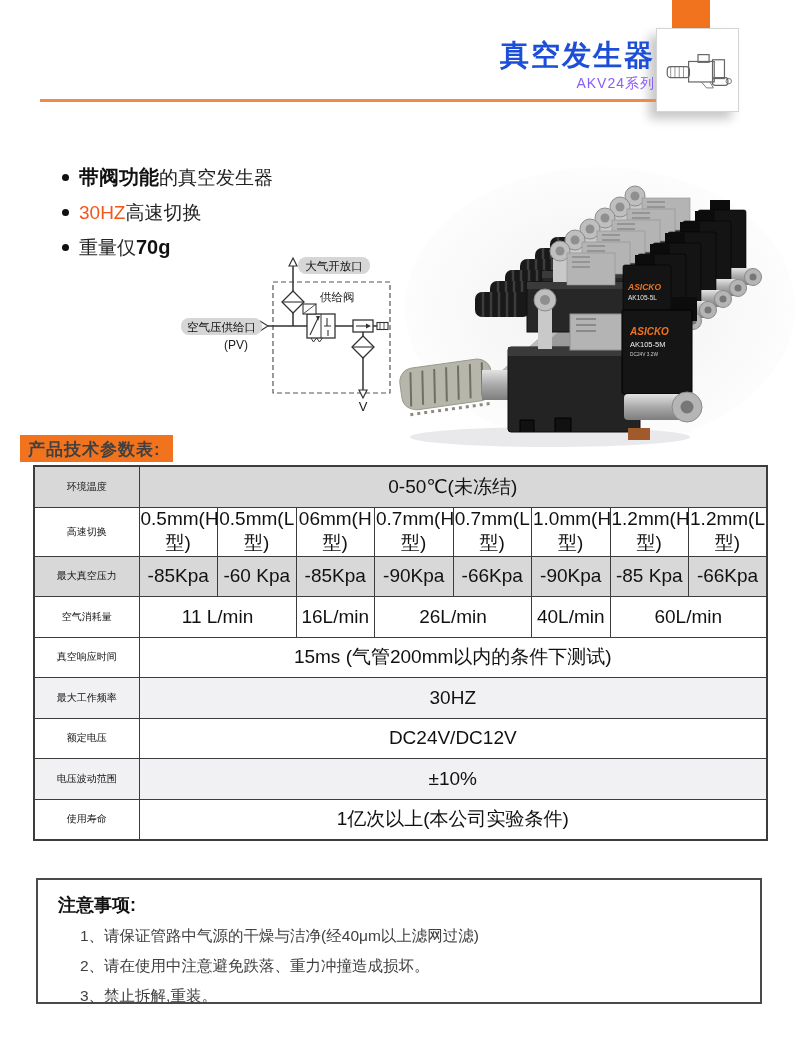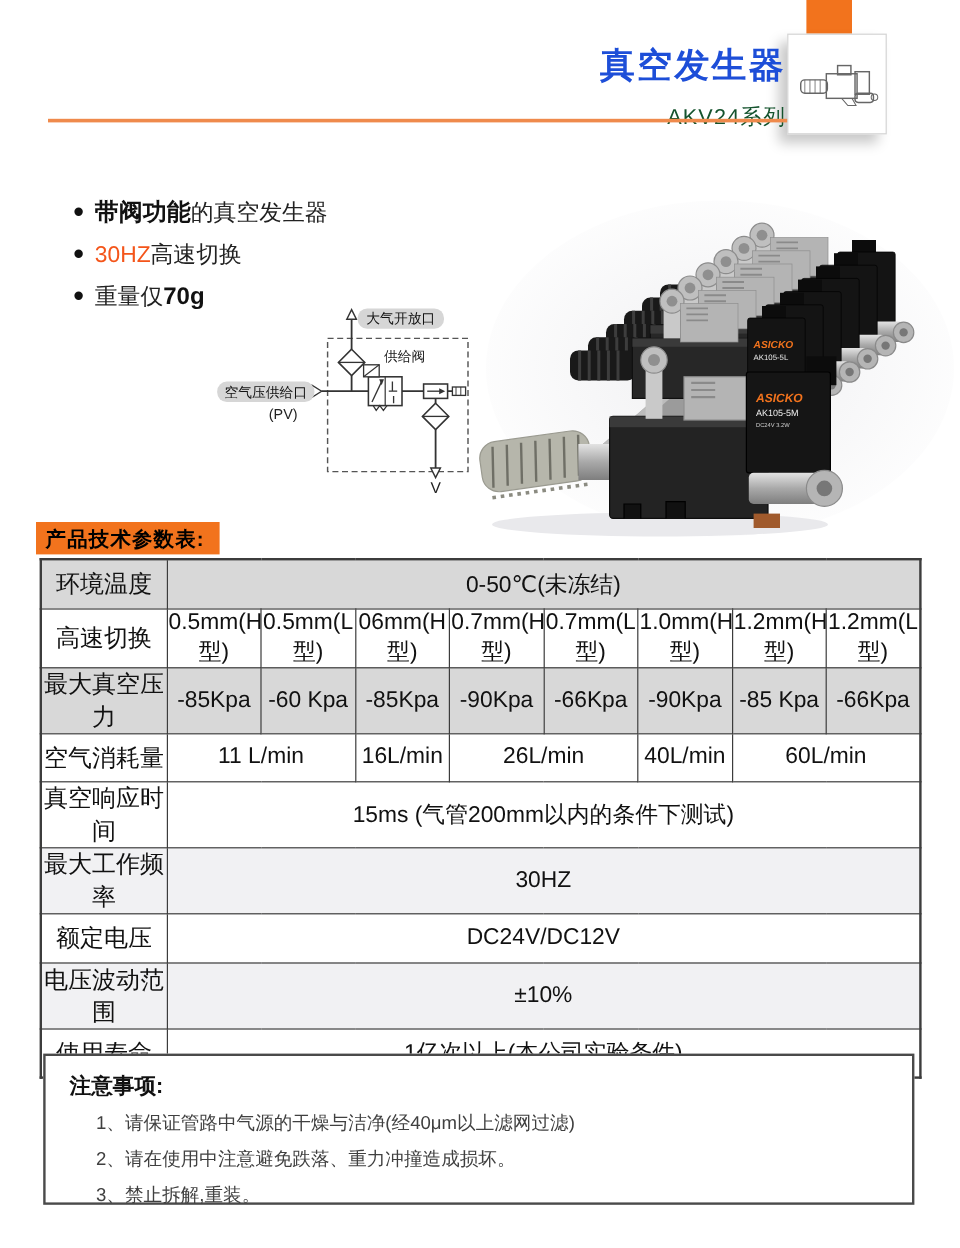--- a/index.html
+++ b/index.html
@@ -10,47 +10,47 @@
   }
   
   .corner-tab{position:absolute;left:672px;top:0;width:38px;height:30px;background:#F2731D;}
   .thumb-box{
     position:absolute;left:656px;top:28px;width:81px;height:82px;background:#fff;
     border:1px solid #d4d4d4;box-shadow:-7px 7px 10px rgba(0,0,0,.22);
     display:flex;align-items:center;justify-content:center;
   }
   .header-text{position:absolute;top:38px;right:145px;text-align:right;}
   .page-title{font-size:29px;font-weight:bold;color:#1d4ed8;letter-spacing:2px;line-height:34px;}
-  .page-series{font-size:18px;color:#14532d;margin-top:13px;letter-spacing:1px;}
+  .page-series{font-size:14px;color:#8b5cf6;margin-top:3px;letter-spacing:1px;}
   .header-line{position:absolute;left:40px;top:99px;width:616px;height:3px;background:#EF8A4C;}
   
   .features{position:absolute;left:62px;top:160px;list-style:none;margin:0;padding:0;}
   .features li{font-size:19px;line-height:35px;color:#222;}
   .features .dot{display:inline-block;width:7px;height:7px;border-radius:50%;background:#111;vertical-align:3px;margin-right:10px;}
   .hl-bold{font-weight:bold;color:#111;font-size:20px;}
   .hl-orange{color:#F2541D;color:#F4551A;}
   
   .diagram{position:absolute;left:170px;top:250px;width:250px;height:170px;}
   .diagram text{font-family:"Liberation Sans","DejaVu Sans",sans-serif;}
   
   .photos{position:absolute;left:390px;top:142px;width:410px;height:310px;}
   
   .table-title{
-    position:absolute;left:30px;top:435px;background:#F2731D;color:#000000;
+    position:absolute;left:20px;top:435px;background:#F2731D;color:#404040;
     font-size:17px;font-weight:bold;padding:3px 12px 1px 8px;letter-spacing:1px;
   }
   .spec-table{
     position:absolute;left:33px;top:465px;border-collapse:collapse;table-layout:fixed;
     width:733px;border:2px solid #3c3c3c;
   }
   .spec-table td{
     border:1px solid #3c3c3c;text-align:center;vertical-align:middle;
     font-size:19px;height:39.5px;padding:0 1px;color:#111;background:#fff;
   }
-  .spec-table td.label-cell{font-size:20px;margin-top:20px;}
+  .spec-table td.label-cell{font-size:10px;margin-top:20px;}
   .spec-table tr.shade-dark td{background:#D8D8D8;}
   .spec-table tr.shade-light td{background:#F1F1F3;}
   
   .notes-box{
     position:absolute;left:36px;top:878px;width:726px;height:126px;
     border:2px solid #4a4a4a;background:#fff;box-sizing:border-box;
   }
   .notes-title{font-size:18px;font-weight:bold;margin:13px 0 0 20px;color:#111;}
   .notes-item{font-size:15.5px;margin:9px 0 0 42px;color:#404040;}
 </style>

